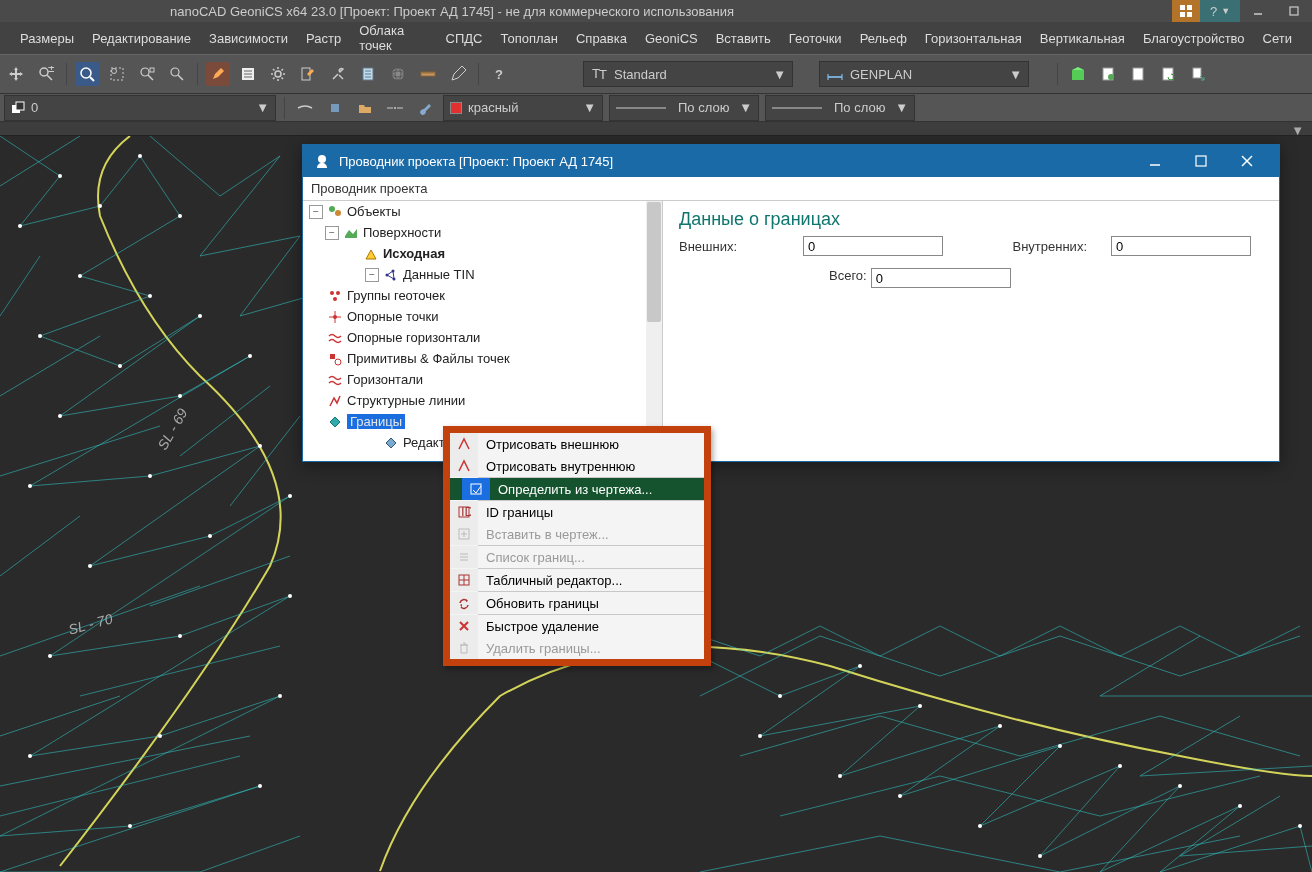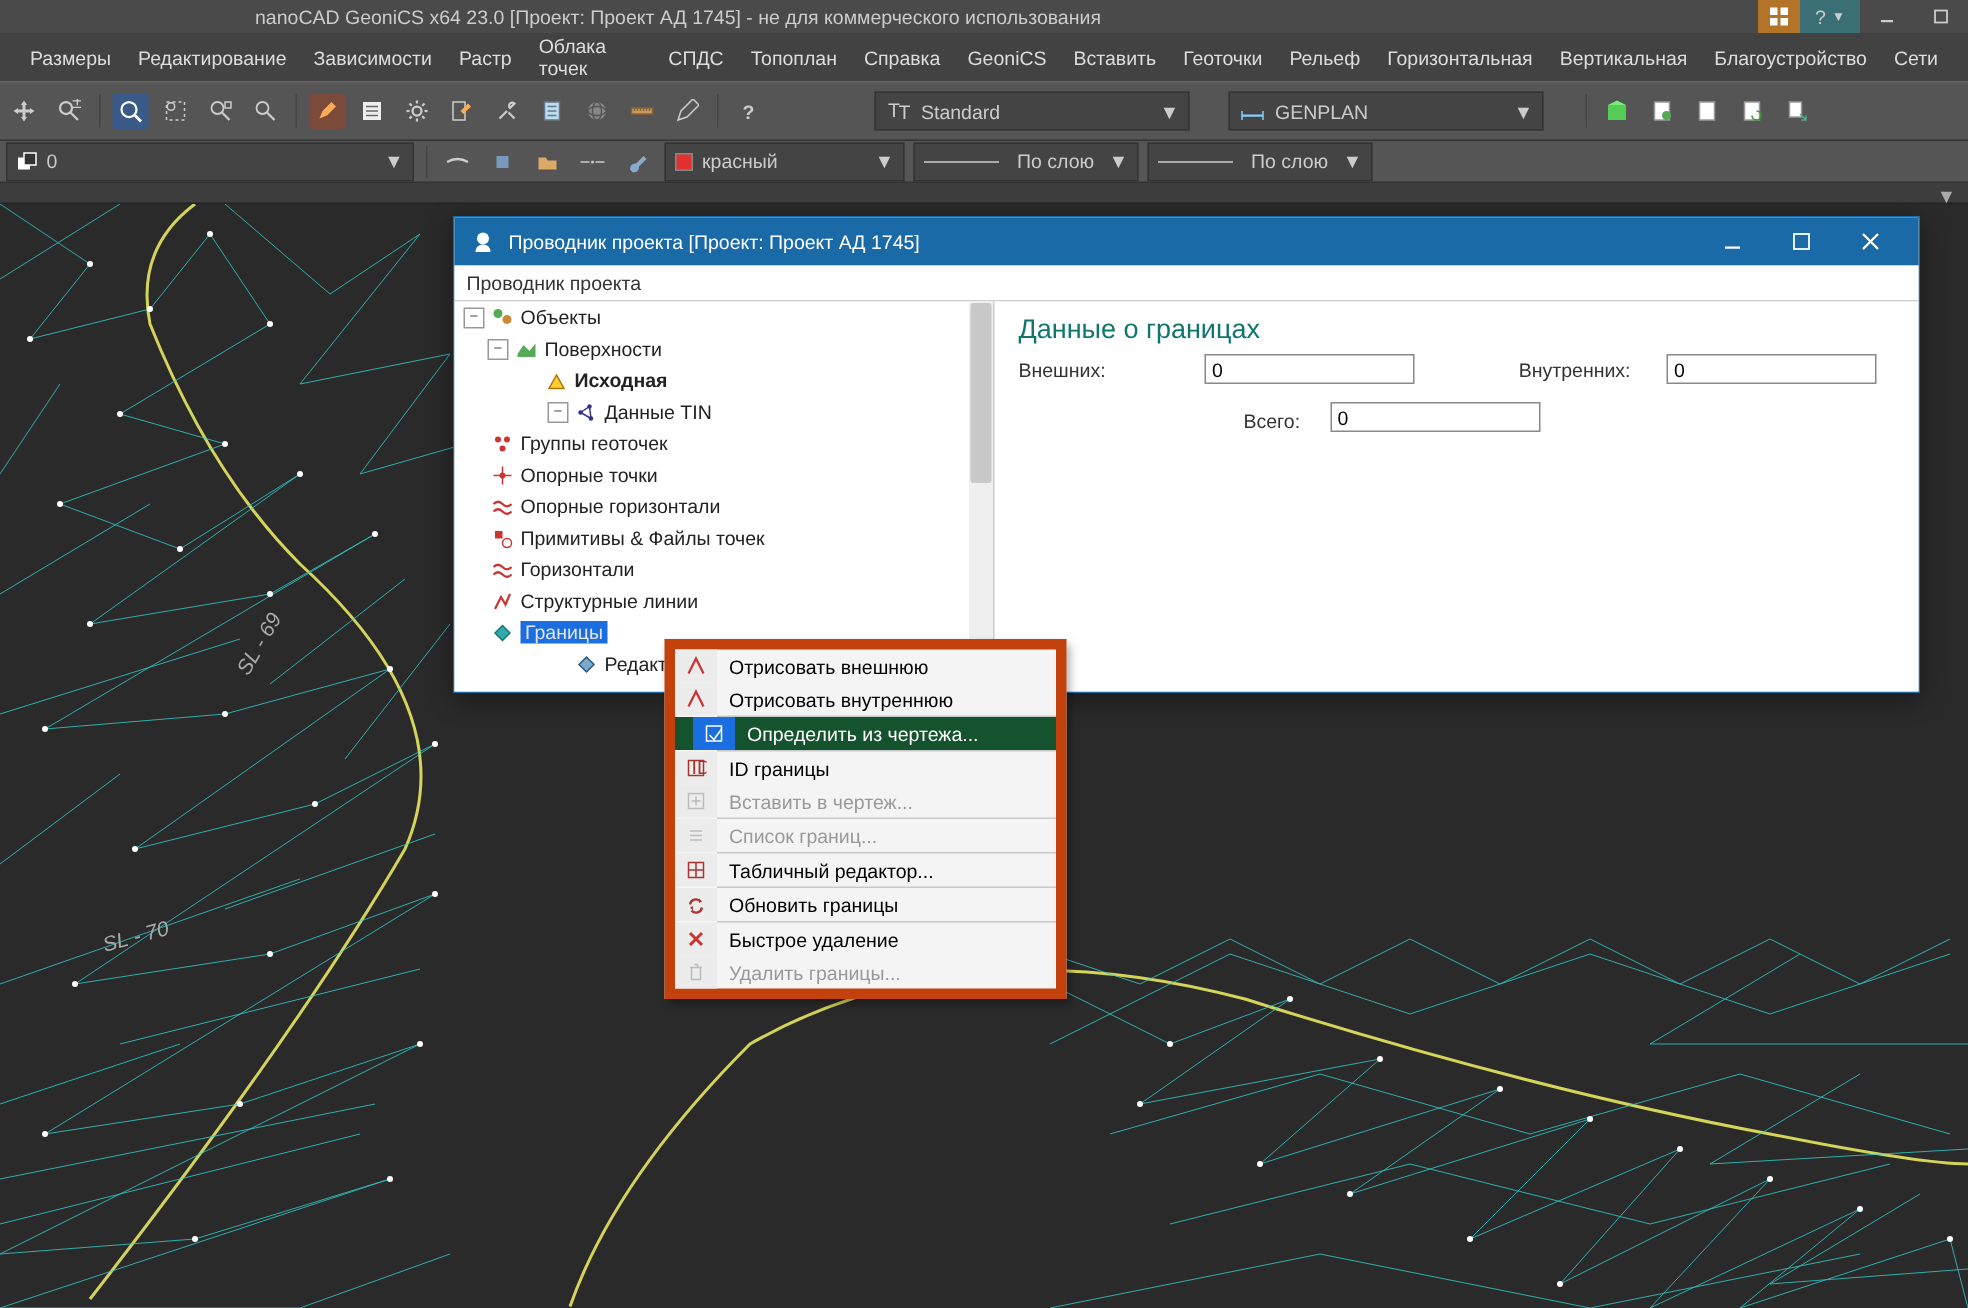--- a/index.html
+++ b/index.html
@@ -43,21 +43,21 @@
 .tree-li .noexp { width: 14px; margin-right: 4px; }
 .tree-li .ticon { width: 16px; height: 16px; margin-right: 4px; display: flex; align-items: center; justify-content: center; }
 .tree-li.bold { font-weight: 600; }
 .tree-li.sel .lbl { background: #1a6ee0; color: #e5e5e5; padding: 0 3px; }
 .ind1 { padding-left: 22px; } .ind2 { padding-left: 42px; } .ind3 { padding-left: 62px; } .ind4 { }
 .pw-right { flex: 1; padding: 8px 16px; }
 .pw-right-legend { color: #0f766e; font-size: 18px; margin-bottom: 6px; }
 .pw-fields { display: grid; grid-template-columns: 100px 140px 120px 140px; gap: 6px 24px; align-items: center; }
 .pw-fields label { color: #333; text-align: left; }
 .pw-fields input { height: 20px; border: 1px solid #888; padding: 0 4px; font-size: 13px; }
-.pw-total { display: flex; align-items: flex-end; gap: 20px; margin-top: 12px; margin-left: 150px; }
+.pw-total { display: flex; align-items: flex-start; gap: 4px; margin-top: 12px; margin-left: 150px; }
 .pw-total label { color: #333; }
 .pw-total input { height: 20px; width: 140px; border: 1px solid #888; padding: 0 4px; }
 .context-menu { position: absolute; left: 443px; top: 460px; width: 268px; background: #f4f4f4; border: 7px solid #c2410c; box-shadow: 2px 3px 6px rgba(0,0,0,.35); }
 .cm-row { height: 22px; display: flex; align-items: center; cursor: pointer; }
 .cm-row.sel { background: #14532d; color: #fff; padding-left: 12px; }
 .cm-row.disabled { color: #999; cursor: default; }
 .cm-icon { width: 28px; height: 22px; display: flex; align-items: center; justify-content: center; background: #ececec; }
 .cm-row.sel .cm-icon { background: #1a6ee0; }
 .cm-label { padding-left: 8px; }
 .cm-sep { height: 1px; background: #c8c8c8; margin-left: 28px; }

